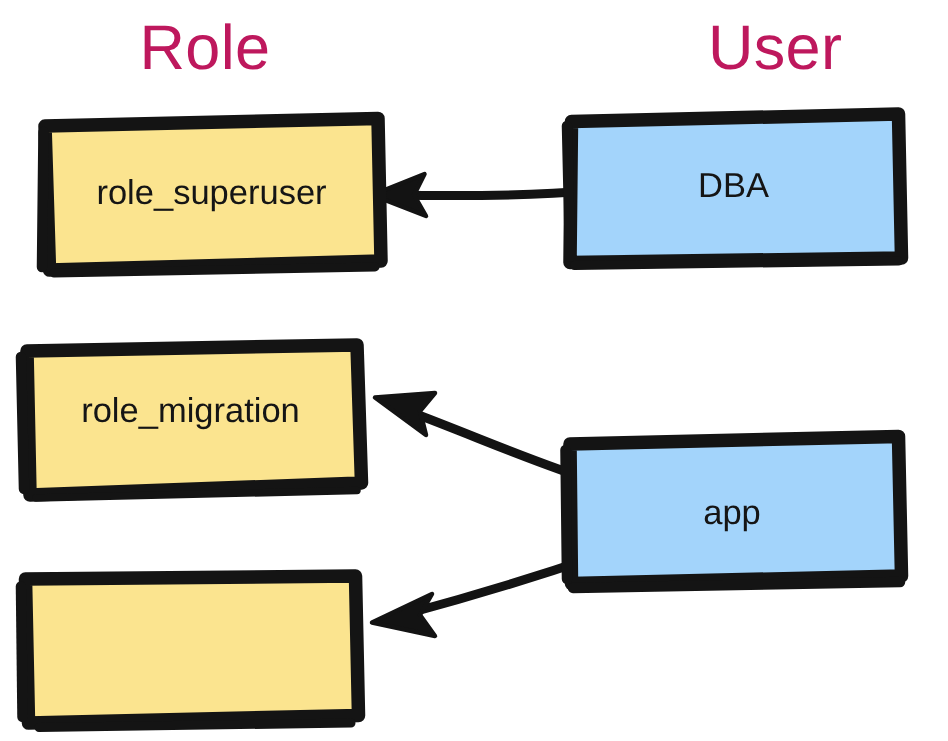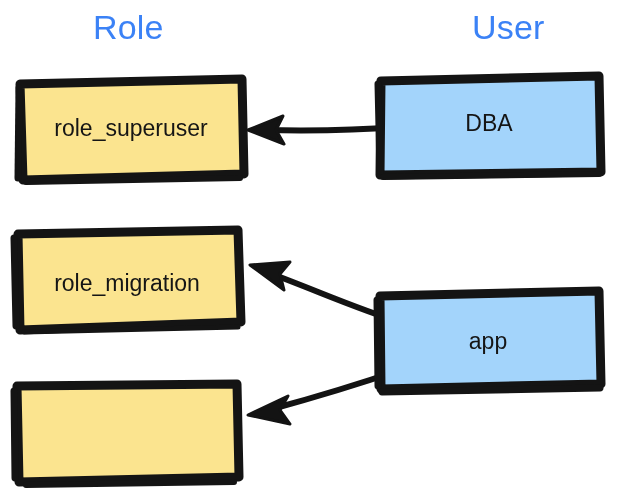--- a/index.html
+++ b/index.html
@@ -12,22 +12,22 @@
   }
   #canvas {
     position: relative;
     width: 632px;
     height: 494px;
     background: #ffffff;
     overflow: hidden;
   }
   .col-header {
     position: absolute;
-    font-size: 34px;
-    color: #3b82f6;
+    font-size: 42px;
+    color: #be185d;
     letter-spacing: 0.2px;
     white-space: nowrap;
     font-weight: 400;
   }
   #header-role { left: 93px; top: 8px; }
   #header-user { left: 472px; top: 8px; }
 
   .node {
     position: absolute;
     box-sizing: border-box;
@@ -42,25 +42,25 @@
     white-space: nowrap;
     pointer-events: none;
   }
   .node svg {
     position: absolute;
     left: 0;
     top: 0;
     overflow: visible;
   }
 
-  #node-role-superuser { left: 14px;  top: 74px;  width: 234px; height: 112px; }
+  #node-role-superuser { left: 24px;  top: 74px;  width: 234px; height: 112px; }
   #node-role-superuser .node-label { top: 41px; }
 
   #node-role-migration { left: 10px;  top: 226px; width: 234px; height: 110px; }
-  #node-role-migration .node-label { top: 44px; }
+  #node-role-migration .node-label { top: 34px; }
 
   #node-role-rw        { left: 10px;  top: 378px; width: 234px; height: 112px; }
   #node-role-rw        .node-label { top: 42px; }
 
   #node-dba            { left: 373px; top: 72px;  width: 232px; height: 110px; }
   #node-dba .node-label { top: 38px; }
 
   #node-app            { left: 372px; top: 286px; width: 232px; height: 110px; }
   #node-app .node-label { top: 42px; }
 

